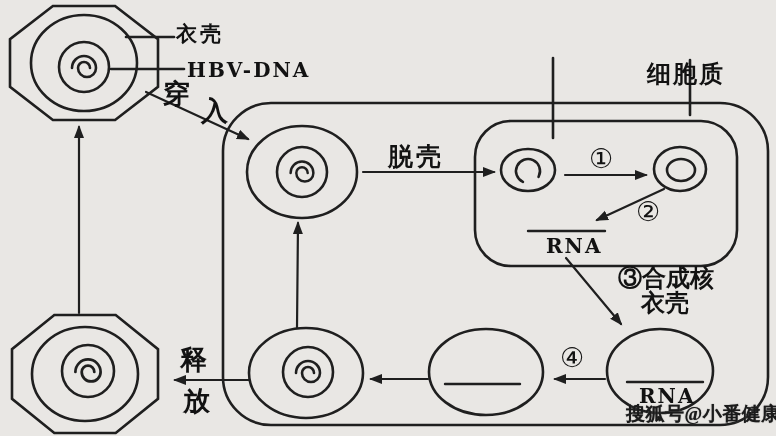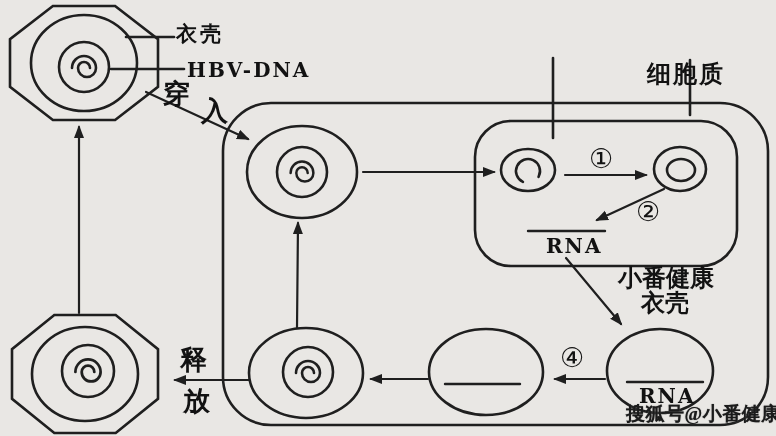--- a/index.html
+++ b/index.html
@@ -124,29 +124,30 @@
   <div class="lbl zh" style="left:176px;top:24px;font-size:21px;letter-spacing:3px;">衣壳</div>
 
   <div class="lbl lat" style="left:187px;top:60px;font-size:20px;">HBV-DNA</div>
 
   <div class="lbl zh" style="left:163px;top:81px;font-size:27px;">穿</div>
   <div class="lbl zh" style="left:201px;top:98px;font-size:27px;">入</div>
 
 
   <div class="lbl zh" style="left:647px;top:34px;font-size:24px;letter-spacing:2px;margin-top:28px;">细胞质</div>
 
+  <div class="lbl zh" style="left:388px;top:144px;font-size:25px;letter-spacing:3px;">脱壳</div>
 
   <div class="lbl num" style="left:589px;top:145px;font-size:27px;">①</div>
 
   <div class="lbl num" style="left:636px;top:198px;font-size:27px;">②</div>
 
   <div class="lbl lat" style="left:546px;top:236px;font-size:20px;">RNA</div>
 
   <div class="lbl zh synth" style="left:618px;top:266px;font-size:24px;">
-    <div class="l1">小番健康</div>
+    <div class="l1">③合成核</div>
     <div class="l2">衣壳</div>
   </div>
 
   <div class="lbl num" style="left:560px;top:344px;font-size:27px;">④</div>
 
   <div class="lbl lat" style="left:639px;top:386px;font-size:20px;">RNA</div>
 
 
   <div class="lbl zh" style="left:180px;top:347px;font-size:27px;">释</div>
   <div class="lbl zh" style="left:183px;top:388px;font-size:27px;">放</div>

